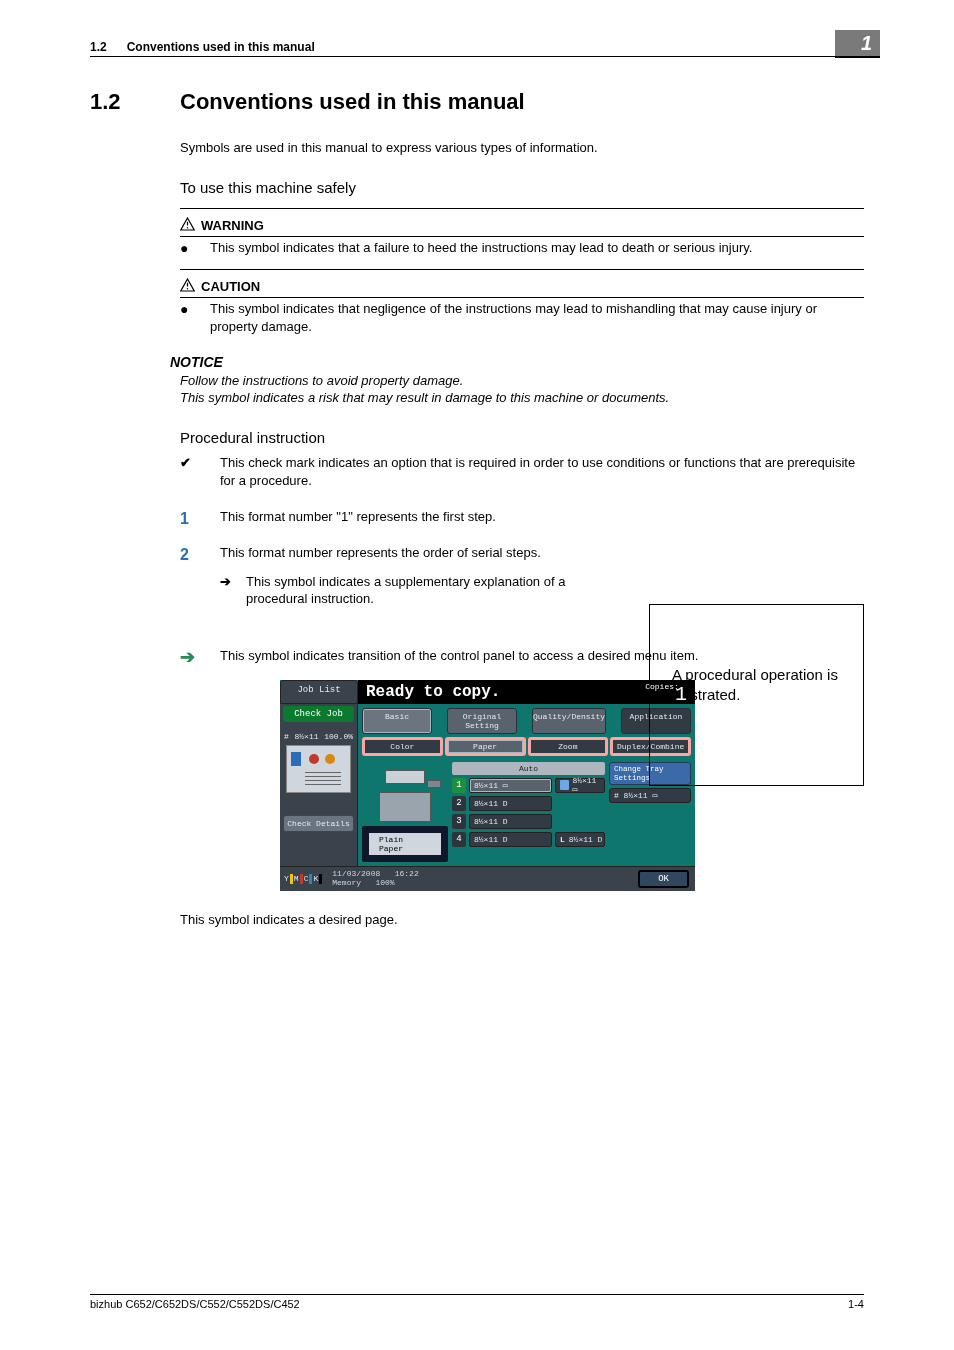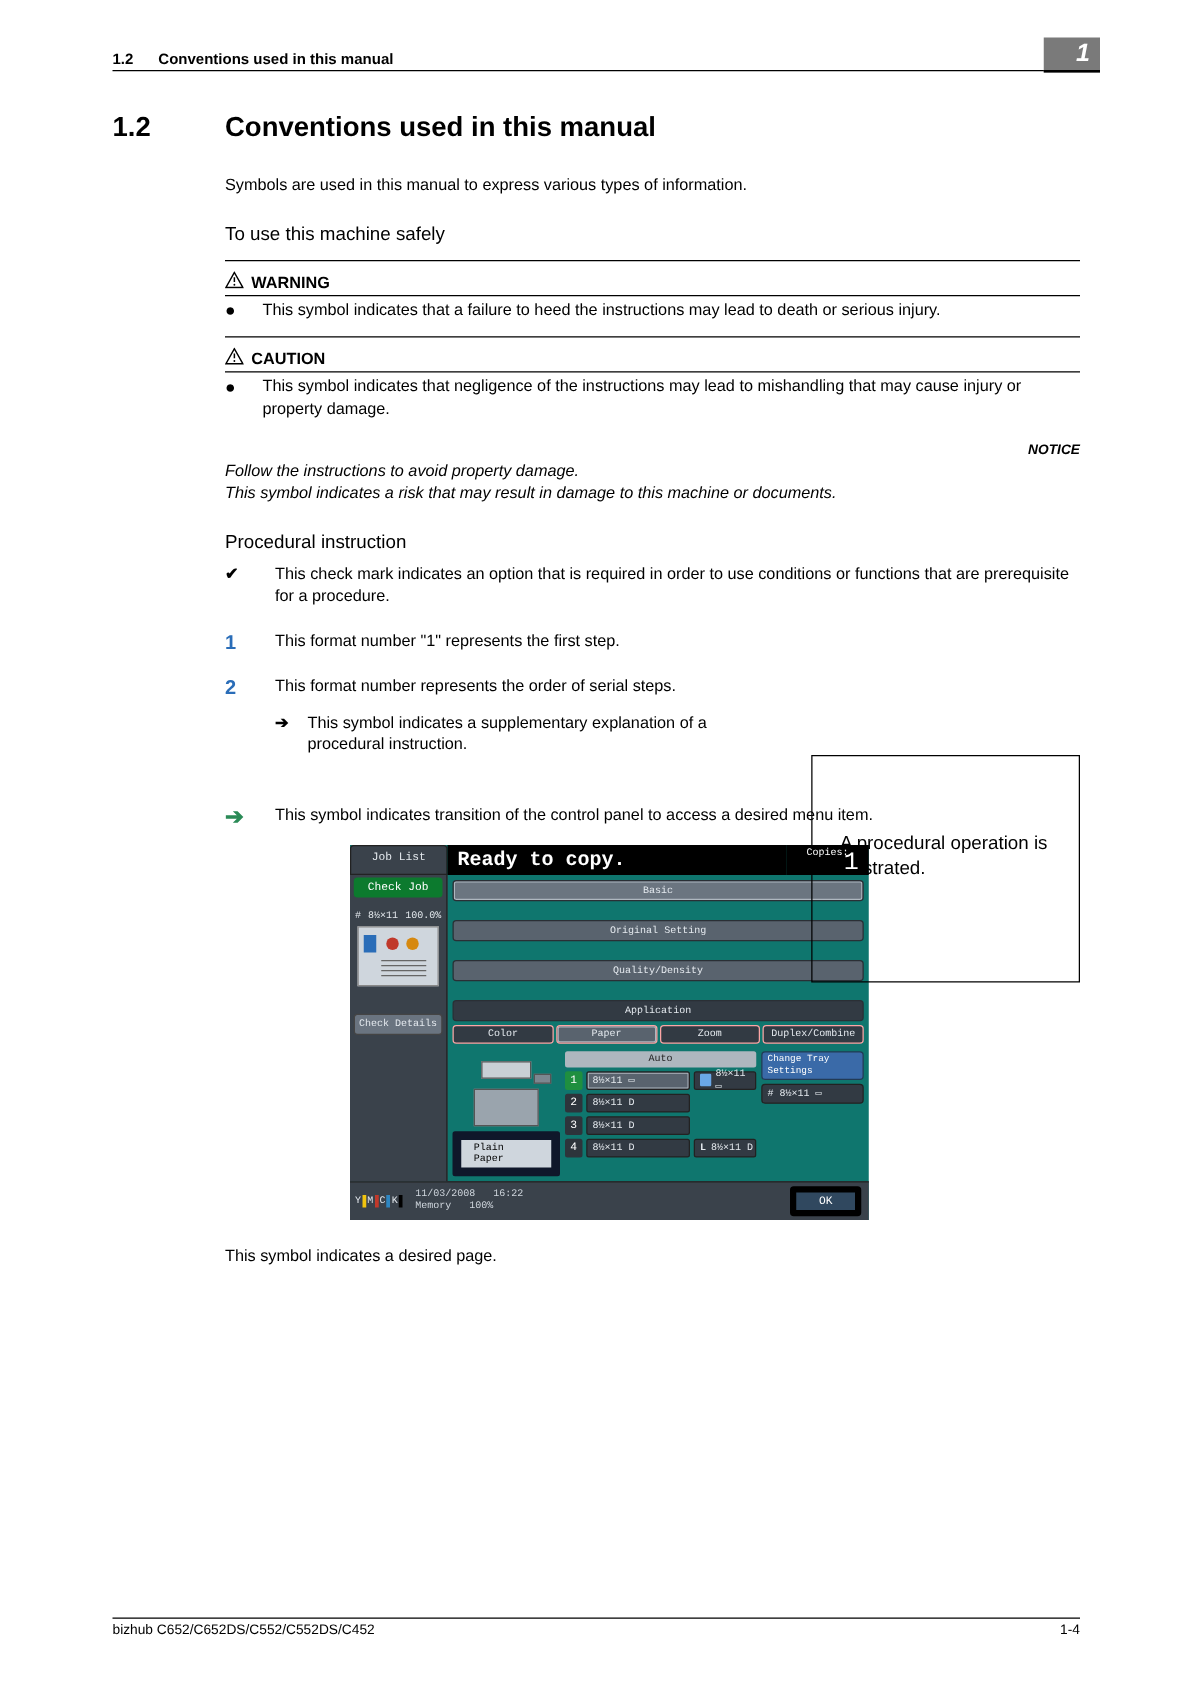--- a/index.html
+++ b/index.html
@@ -76,22 +76,21 @@
   .admon-bullet {
     display: flex;
     margin: 2px 0 8px 90px;
     line-height: 1.35;
   }
   .admon-bullet .dot { width: 30px; flex: 0 0 30px; font-size: 14px; }
   .notice-title {
     font-weight: bold;
     font-style: italic;
     margin: 18px 0 2px 80px;
-    font-size: 11px;
-    text-align: right;
+    font-size: 14px;
   }
   .notice-body {
     font-style: italic;
     margin: 0 0 0 90px;
     line-height: 1.35;
   }
   .proc-row {
     display: flex;
     margin: 8px 0 0 90px;
     line-height: 1.4;
@@ -221,37 +220,37 @@
   .chkdet {
     margin: 22px 3px 0 3px;
     background: #6a7480;
     text-align: center;
     font-size: 8px;
     padding: 3px 0;
     border-radius: 3px;
     border:1px solid #444;
   }
   .panel-main { flex: 1; padding: 4px; }
-  .tabrow { display: flex; gap: 15px; margin-bottom: 3px; flex-direction: column; }
+  .tabrow { display: flex; gap: 15px; margin-bottom: 3px; }
   .tab {
     flex: 1;
     text-align: center;
     font-size: 8px;
     padding: 3px 0;
     background: #59636e;
     border: 1px solid #2a2f35;
     border-radius: 3px;
     color: #e4e9ee;
   }
   .tab.sel { background: #6b7580; box-shadow: inset 0 0 0 1px #aeb7bf; }
   .tab.app { background:#323a43; }
   .subtabrow { display:flex; gap:2px; margin-bottom:6px;}
   .subtab {
     flex:1; text-align:center; font-size:8px; padding:2px 0;
-    background:#323a43; border:1px solid #fca5a5; border-radius:3px;
+    background:#323a43; border:3px solid #fca5a5; border-radius:3px;
   }
   .subtab.sel { background:#59636e; box-shadow: inset 0 0 0 1px #aeb7bf;}
   .main-cols { display:flex; gap:4px; }
   .colA { width:86px; display:flex; flex-direction:column; align-items:center; gap:4px; padding-top:4px;}
   .printer-ico {
     width:64px; height:56px; position:relative;
   }
   .printer-ico .base{position:absolute; left:6px; bottom:0; width:52px; height:30px; background:#9aa4ad; border:1px solid #555;}
   .printer-ico .top{position:absolute; left:12px; top:4px; width:40px; height:14px; background:#c9d0d6; border:1px solid #555;}
   .printer-ico .out{position:absolute; right:-4px; top:14px; width:14px; height:8px; background:#7d8790; border:1px solid #555;}
@@ -297,21 +296,21 @@
     display:flex; align-items:center; background:#3a424b; border-top:1px solid #222;
     font-size:8px;
   }
   .ymck { display:flex; gap:1px; padding:3px 4px; }
   .ymck span{display:inline-flex;align-items:center;}
   .ymck .bar{display:inline-block;width:3px;height:10px;margin-left:1px;}
   .foot-mid { flex:1; padding:2px 6px; color:#cfd6dd; line-height:1.1;}
   .ok-btn {
     margin:3px 6px 3px 0;
     background:#30485f; color:#fff; font-size:9px; padding:2px 18px;
-    border:5px solid #000000; border-radius:3px;
+    border:2px solid #000000; border-radius:3px;
   }
   
   .page-foot {
     position:absolute; left:90px; right:90px; bottom:40px;
     border-top:1px solid #000;
     display:flex; justify-content:space-between;
     font-size:11px; padding-top:3px;
   }
 </style>
 </head>

